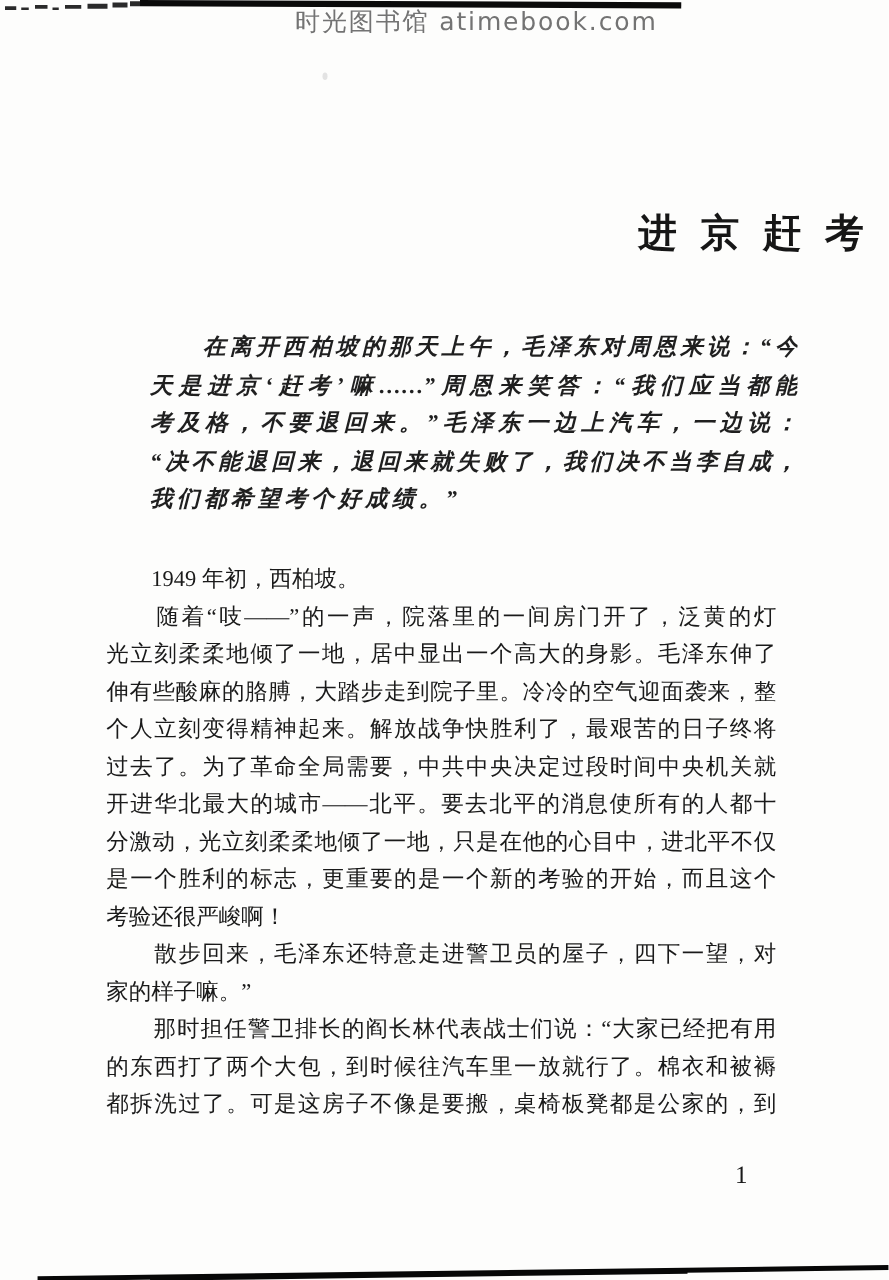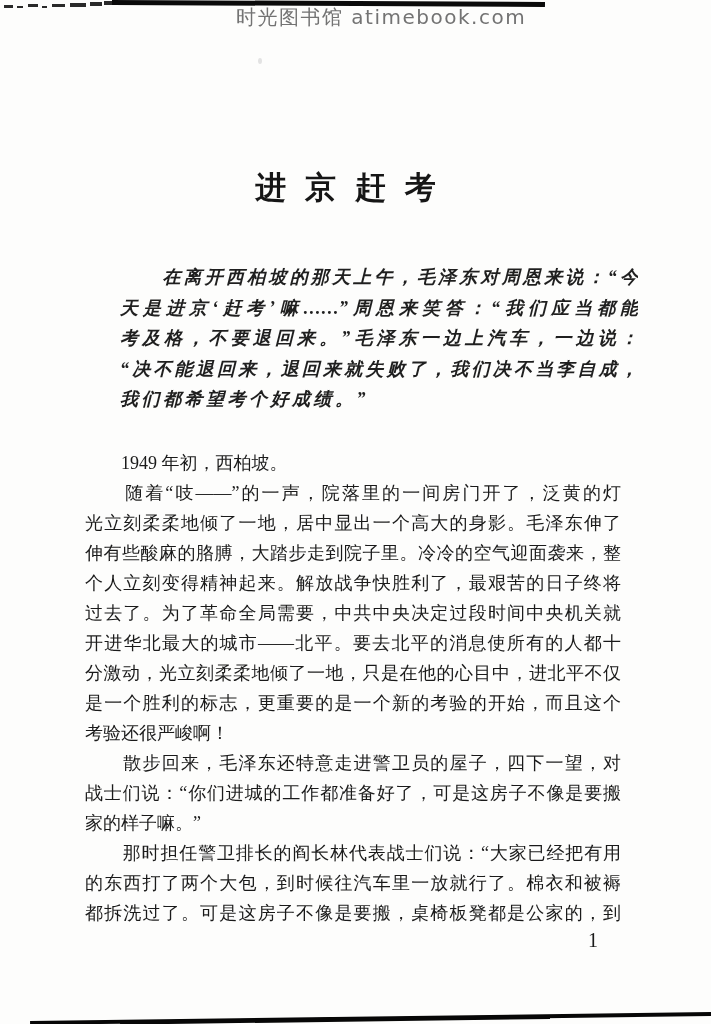--- a/index.html
+++ b/index.html
@@ -48,21 +48,21 @@
     font-weight: 500;
     white-space: nowrap;
   }
 
   
   .title {
     position: absolute;
     top: 170px; left: 0;
     width: 695px;
     margin: 0;
-    text-align: center;
+    text-align: right;
     font-family: "DejaVu Sans", sans-serif;
     font-size: 31px;
     line-height: 34px;
     font-weight: bold;
     letter-spacing: 4px;
     color: #161616;
     white-space: nowrap;
   }
 
   
@@ -153,21 +153,20 @@
       <div class="bline">　　随着“吱——”的一声，院落里的一间房门开了，泛黄的灯</div>
       <div class="bline">光立刻柔柔地倾了一地，居中显出一个高大的身影。毛泽东伸了</div>
       <div class="bline">伸有些酸麻的胳膊，大踏步走到院子里。冷冷的空气迎面袭来，整</div>
       <div class="bline">个人立刻变得精神起来。解放战争快胜利了，最艰苦的日子终将</div>
       <div class="bline">过去了。为了革命全局需要，中共中央决定过段时间中央机关就</div>
       <div class="bline">开进华北最大的城市——北平。要去北平的消息使所有的人都十</div>
       <div class="bline">分激动，光立刻柔柔地倾了一地，只是在他的心目中，进北平不仅</div>
       <div class="bline">是一个胜利的标志，更重要的是一个新的考验的开始，而且这个</div>
       <div class="bline short">考验还很严峻啊！</div>
       <div class="bline">　　散步回来，毛泽东还特意走进警卫员的屋子，四下一望，对</div>
-      <div class="bline">战士们说：“你们进城的工作都准备好了，可是这房子不像是要搬</div>
       <div class="bline short">家的样子嘛。”</div>
       <div class="bline">　　那时担任警卫排长的阎长林代表战士们说：“大家已经把有用</div>
       <div class="bline">的东西打了两个大包，到时候往汽车里一放就行了。棉衣和被褥</div>
       <div class="bline">都拆洗过了。可是这房子不像是要搬，桌椅板凳都是公家的，到</div>
     </div>
 
   <div class="pagenum">1</div>
 
   <div class="artifact scan-bottom-a"></div>
   <div class="artifact scan-bottom-b"></div>

